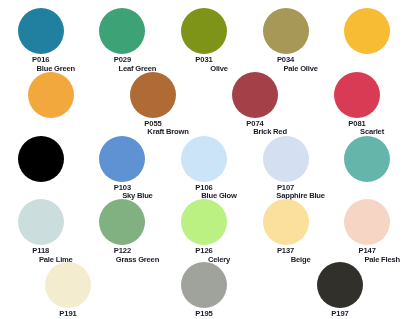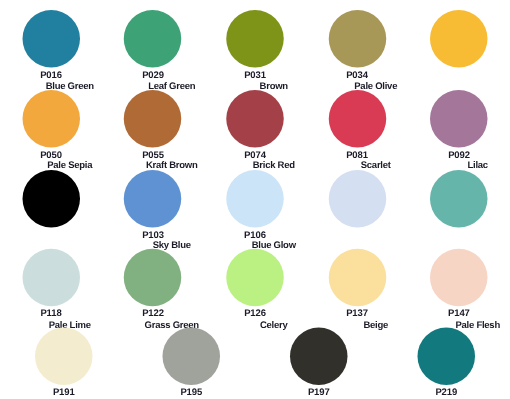--- a/index.html
+++ b/index.html
@@ -84,42 +84,38 @@
       <div class="swatch-dot" style="background: rgb(61, 162, 118);"></div>
       <div class="swatch-labels">
         <span class="swatch-code">P029</span>
         <span class="swatch-name">Leaf Green</span>
       </div>
     </div>
     <div class="swatch-cell">
       <div class="swatch-dot" style="background: rgb(125, 148, 25);"></div>
       <div class="swatch-labels">
         <span class="swatch-code">P031</span>
-        <span class="swatch-name">Brown</span>
+        <span class="swatch-name">Olive</span>
       </div>
     </div>
     <div class="swatch-cell">
       <div class="swatch-dot" style="background: rgb(168, 152, 88);"></div>
       <div class="swatch-labels">
         <span class="swatch-code">P034</span>
         <span class="swatch-name">Pale Olive</span>
       </div>
     </div>
     <div class="swatch-cell">
       <div class="swatch-dot" style="background: rgb(248, 188, 52);"></div>
     </div>
   </div>
 
   <div class="swatch-row">
     <div class="swatch-cell">
       <div class="swatch-dot" style="background: rgb(242, 168, 60);"></div>
-      <div class="swatch-labels">
-        <span class="swatch-code">P050</span>
-        <span class="swatch-name">Pale Sepia</span>
-      </div>
     </div>
     <div class="swatch-cell">
       <div class="swatch-dot" style="background: rgb(176, 106, 54);"></div>
       <div class="swatch-labels">
         <span class="swatch-code">P055</span>
         <span class="swatch-name">Kraft Brown</span>
       </div>
     </div>
     <div class="swatch-cell">
       <div class="swatch-dot" style="background: rgb(164, 65, 72);"></div>
@@ -128,27 +124,20 @@
         <span class="swatch-name">Brick Red</span>
       </div>
     </div>
     <div class="swatch-cell">
       <div class="swatch-dot" style="background: rgb(218, 59, 84);"></div>
       <div class="swatch-labels">
         <span class="swatch-code">P081</span>
         <span class="swatch-name">Scarlet</span>
       </div>
     </div>
-    <div class="swatch-cell">
-      <div class="swatch-dot" style="background: rgb(164, 118, 154);"></div>
-      <div class="swatch-labels">
-        <span class="swatch-code">P092</span>
-        <span class="swatch-name">Lilac</span>
-      </div>
-    </div>
   </div>
 
   <div class="swatch-row">
     <div class="swatch-cell">
       <div class="swatch-dot" style="background: rgb(0, 0, 0);"></div>
     </div>
     <div class="swatch-cell">
       <div class="swatch-dot" style="background: rgb(95, 146, 210);"></div>
       <div class="swatch-labels">
         <span class="swatch-code">P103</span>
@@ -157,20 +146,24 @@
     </div>
     <div class="swatch-cell">
       <div class="swatch-dot" style="background: rgb(203, 228, 248);"></div>
       <div class="swatch-labels">
         <span class="swatch-code">P106</span>
         <span class="swatch-name">Blue Glow</span>
       </div>
     </div>
     <div class="swatch-cell">
       <div class="swatch-dot" style="background: rgb(212, 223, 241);"></div>
+      <div class="swatch-labels">
+        <span class="swatch-code">P107</span>
+        <span class="swatch-name">Sapphire Blue</span>
+      </div>
     </div>
     <div class="swatch-cell">
       <div class="swatch-dot" style="background: rgb(101, 181, 171);"></div>
     </div>
   </div>
 
   <div class="swatch-row">
     <div class="swatch-cell">
       <div class="swatch-dot" style="background: rgb(203, 222, 221);"></div>
       <div class="swatch-labels">
@@ -223,22 +216,15 @@
         <span class="swatch-name">Warm Grey 5</span>
       </div>
     </div>
     <div class="swatch-cell">
       <div class="swatch-dot" style="background: rgb(50, 48, 43);"></div>
       <div class="swatch-labels">
         <span class="swatch-code">P197</span>
         <span class="swatch-name">Warm Grey 7</span>
       </div>
     </div>
-    <div class="swatch-cell">
-      <div class="swatch-dot" style="background: rgb(18, 121, 126);"></div>
-      <div class="swatch-labels">
-        <span class="swatch-code">P219</span>
-        <span class="swatch-name">Deep Evergreen</span>
-      </div>
-    </div>
   </div>
 
 </div>
 
 </body></html>

